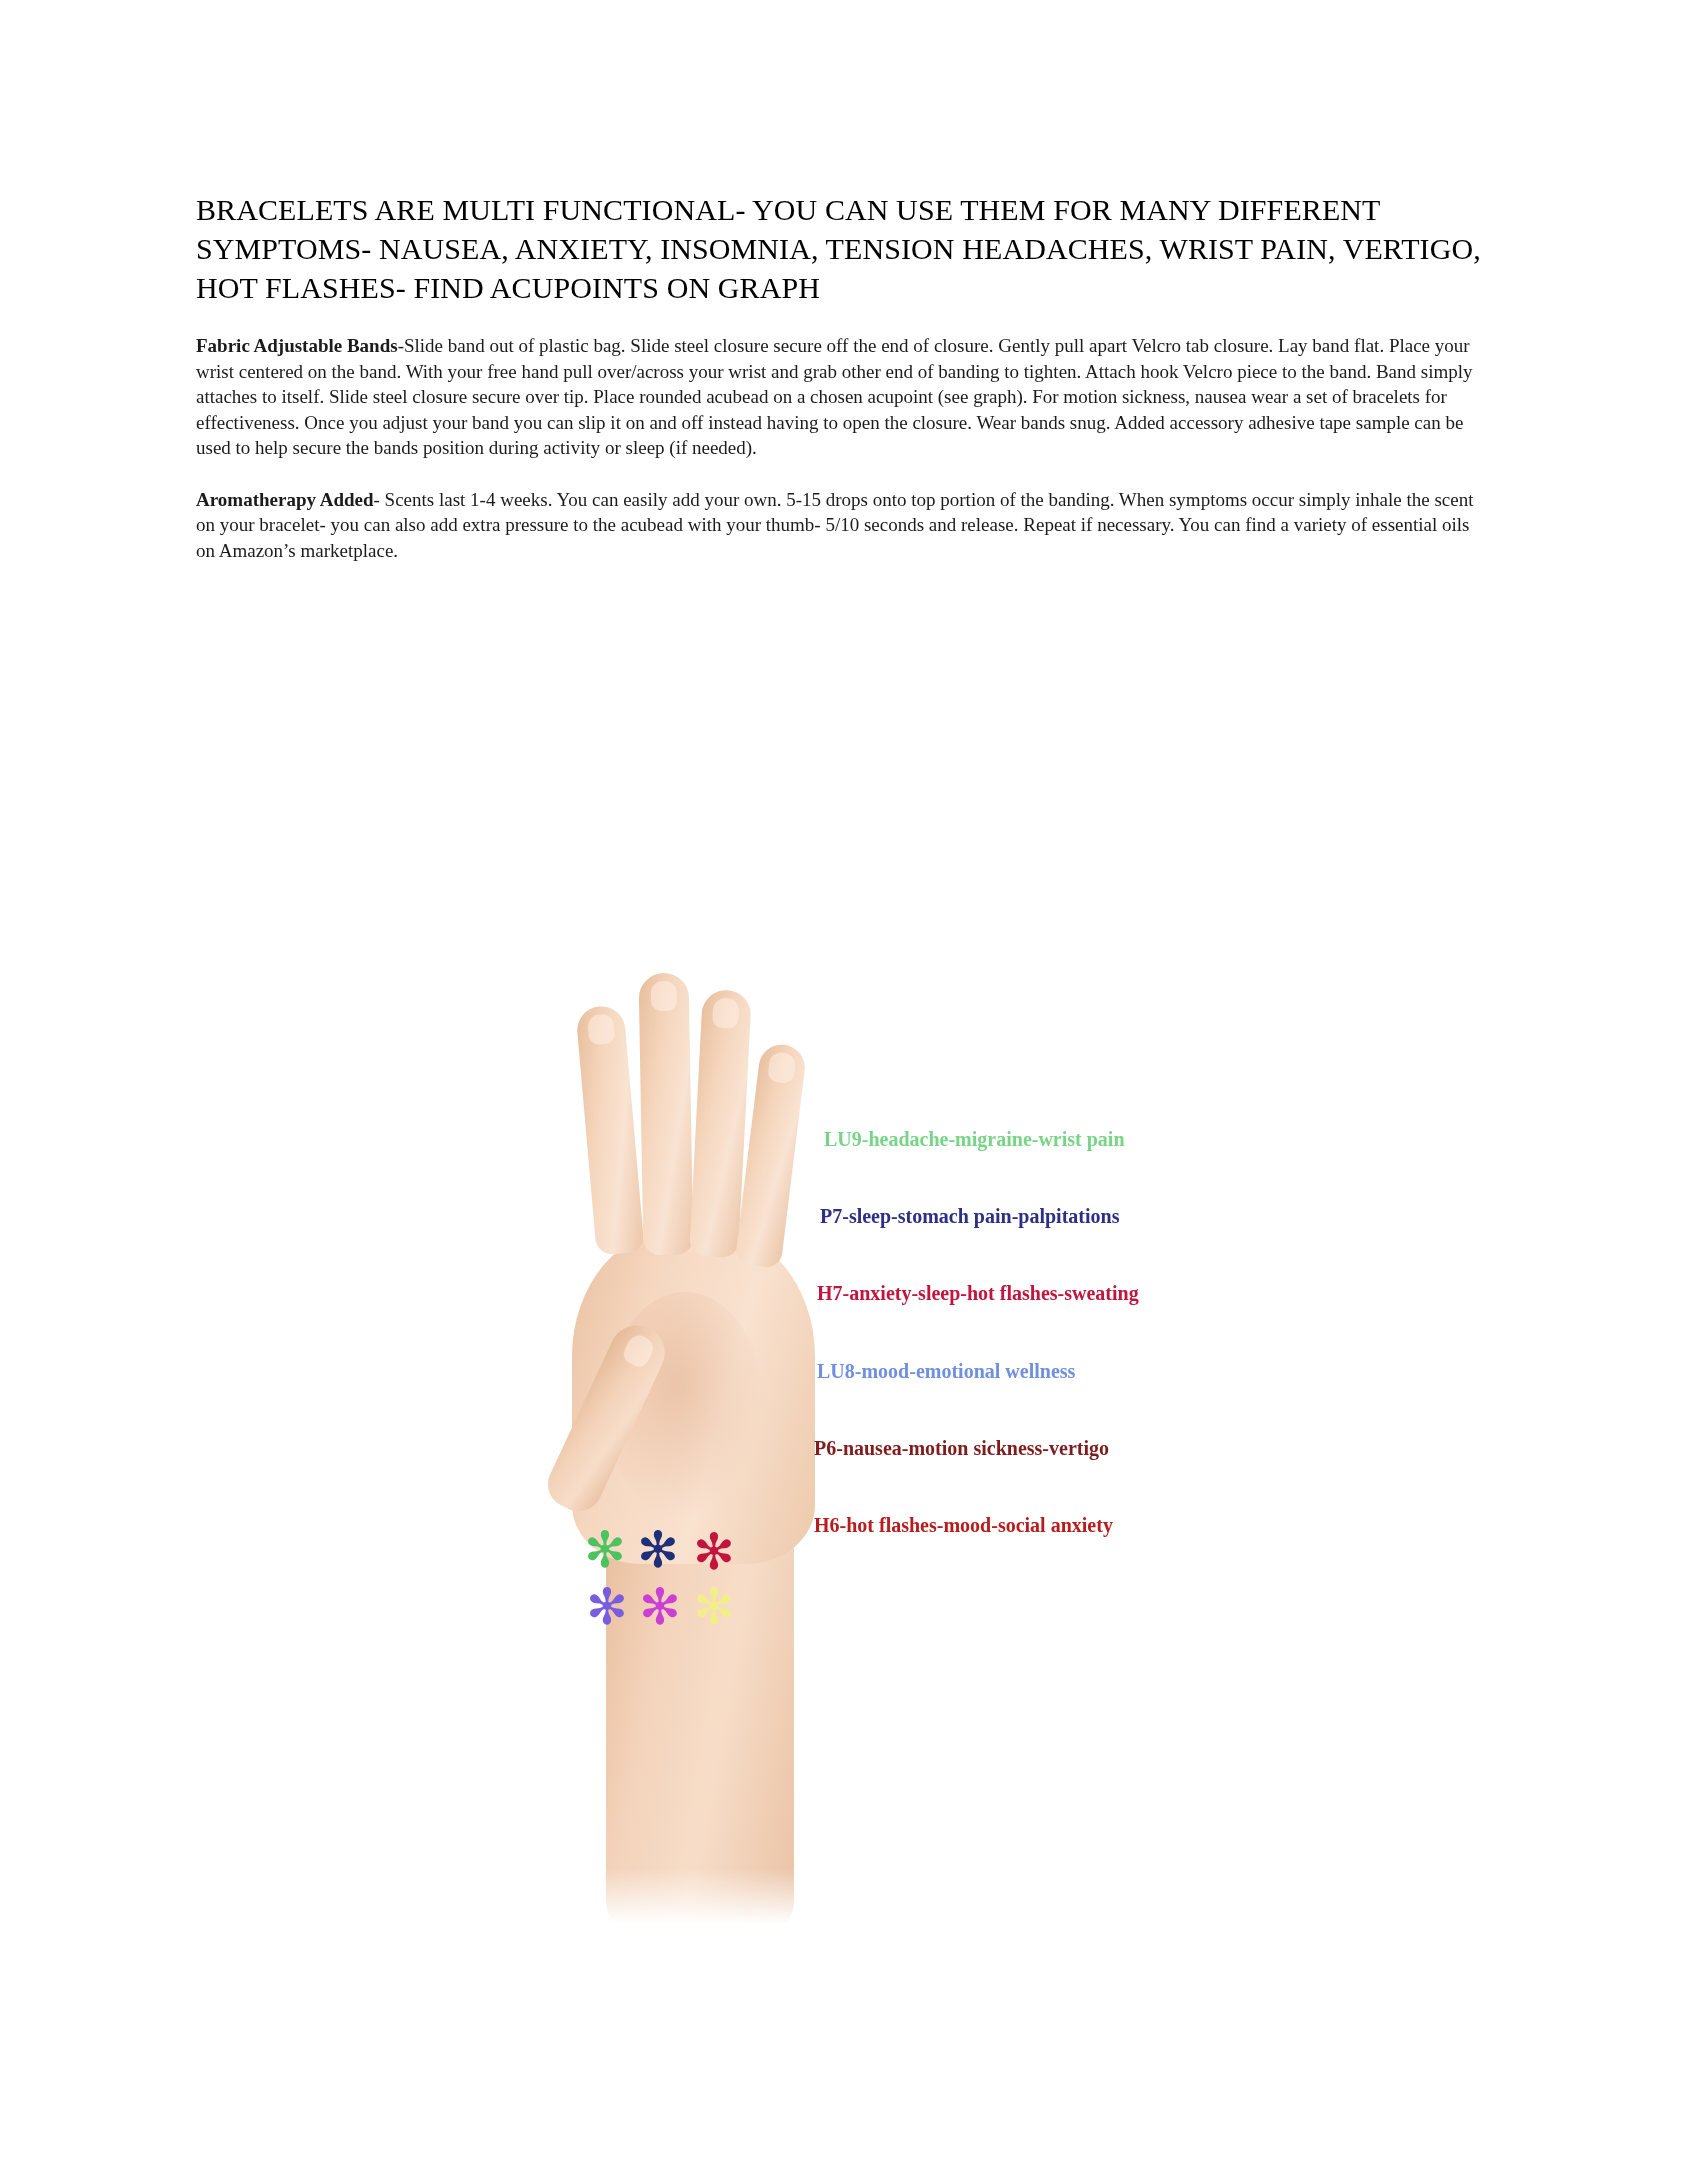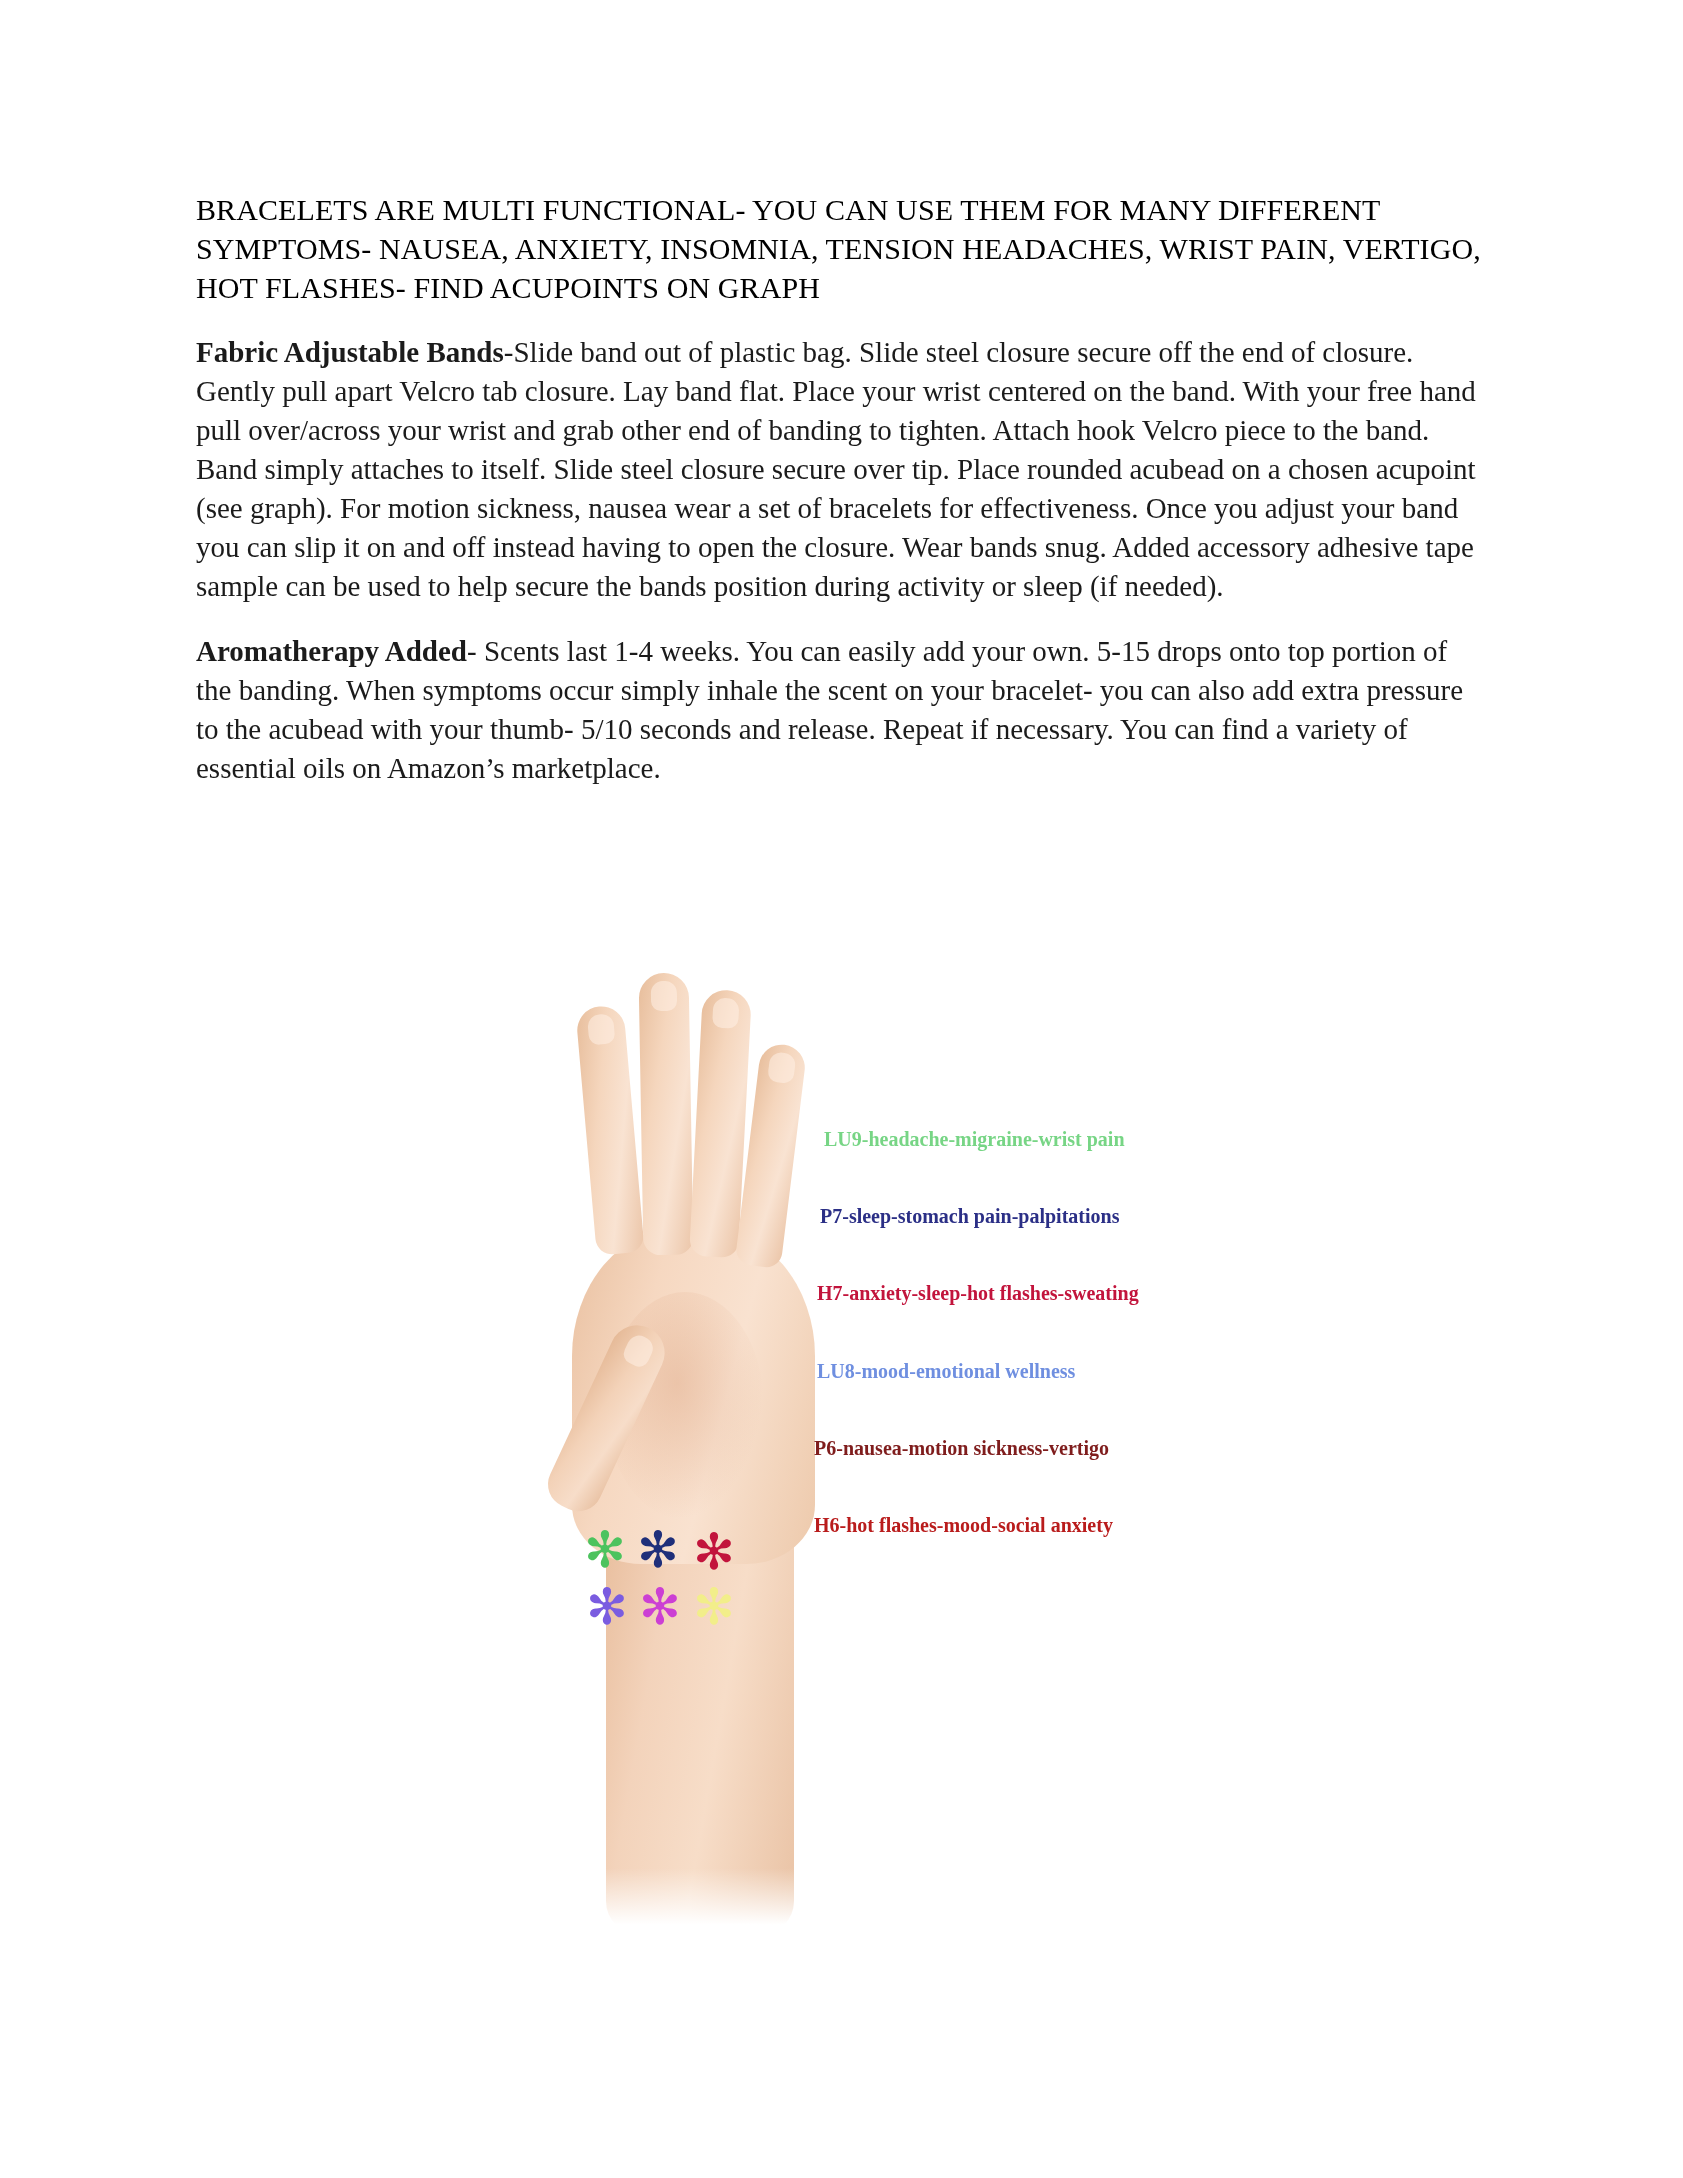--- a/index.html
+++ b/index.html
@@ -30,21 +30,21 @@
   }
   .heading {
     font-size: 30px;
     line-height: 1.30;
     letter-spacing: 0.1px;
     margin: 0 0 26px 0;
     font-weight: normal;
     color: #000000;
   }
   .para {
-    font-size: 29px;
+    font-size: 19px;
     line-height: 1.345;
     margin: 0 0 26px 0;
     color: #1b1b1b;
     text-align: left;
   }
   .para b {
     font-weight: bold;
   }
   
   .figure {

